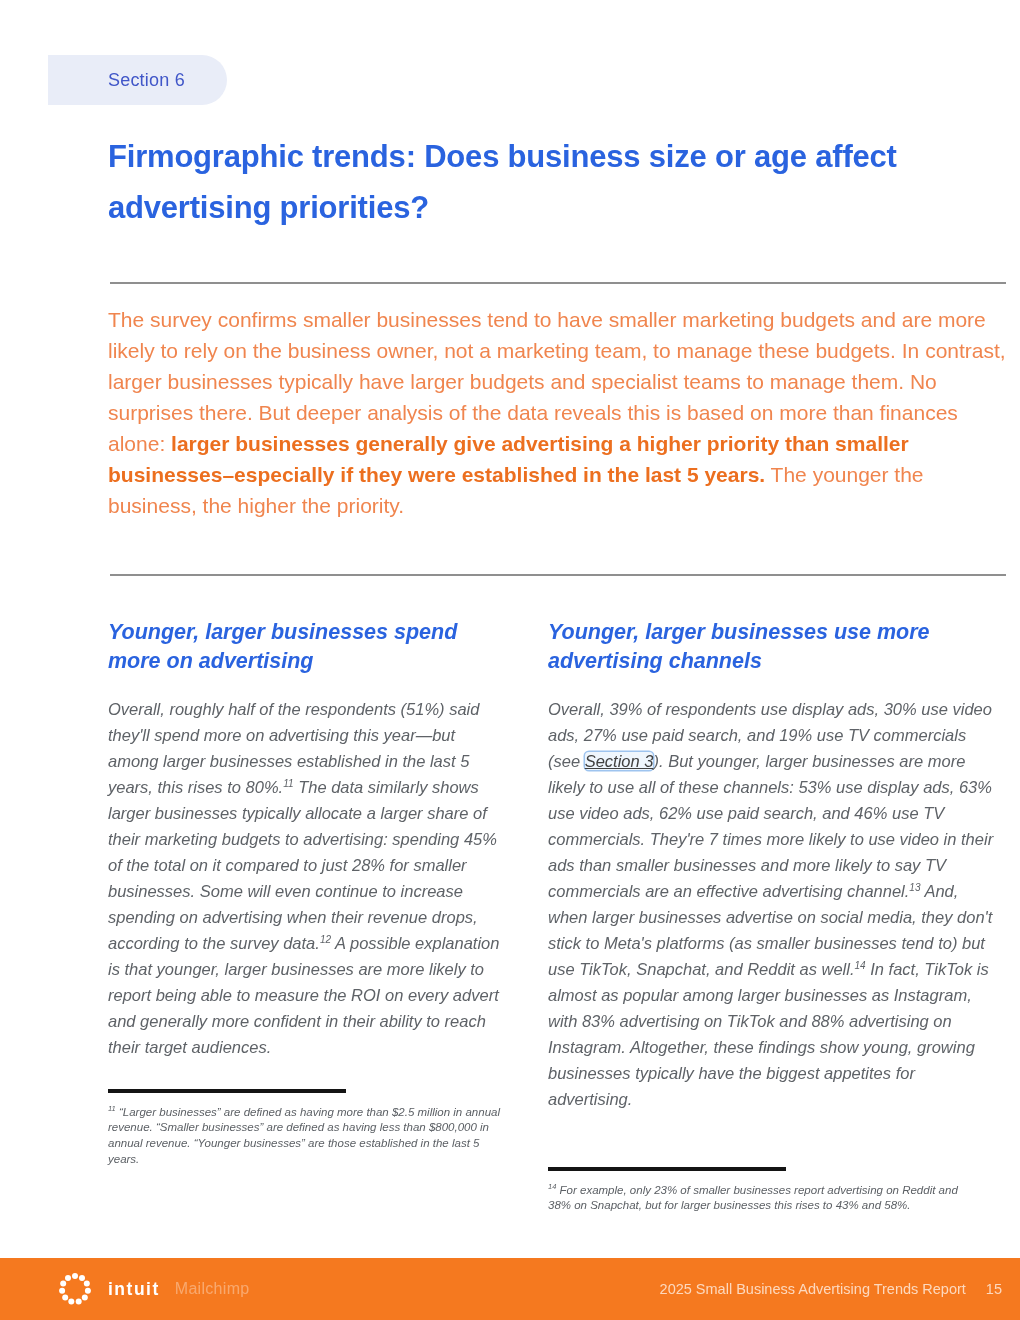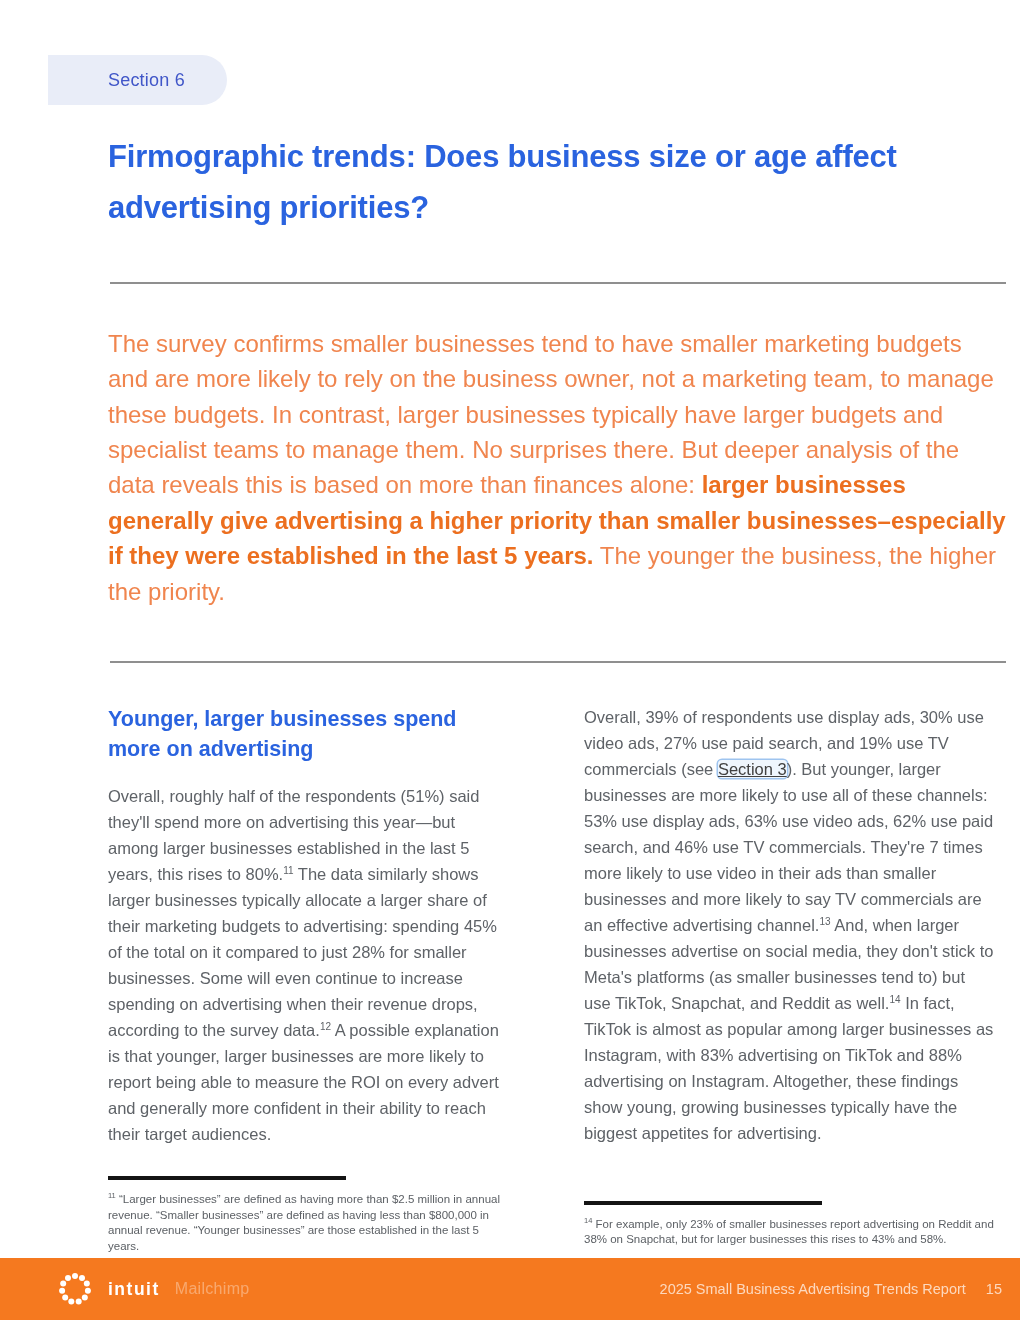--- a/index.html
+++ b/index.html
@@ -40,36 +40,37 @@
   .rule{
     border:none;
     border-top:2px solid #8f8f8f;
     margin:0 62px;
   }
   .rule-top{margin-top:48px;}
   .rule-mid{margin-top:52px;}
 
   
   .intro{
-    margin:42px 60px 0 60px;
-    font-size:24px;
+    margin:21px 60px 0 60px;
+    font-size:21px;
     line-height:1.475;
     color:#f0854e;
     max-width:900px;
   }
   .intro .bold{
     color:#ec6f1f;
     font-weight:700;
   }
 
   
   .columns{
     display:flex;
     margin:42px 74px 0 60px;
-    gap:84px;
+    gap:48px;
+    font-style:italic;
   }
   .col-left{width:392px;flex:none;}
   .col-right{flex:1;min-width:0;}
 
   h2.colhead{
     margin:0 0 20px 0;
     font-size:21.5px;
     font-weight:700;
     color:#2a63df;
     line-height:1.38;
@@ -177,20 +178,21 @@
       <h2 class="colhead">Younger, larger businesses spend more on advertising</h2>
       <p class="colbody"><span>Overall, roughly half of the respondents (51%) said they'll spend more on advertising this year—but among larger businesses established in the last 5 years, this rises to 80%.</span><span class="sup">11</span><span> The data similarly shows larger businesses typically allocate a larger share of their marketing budgets to advertising: spending 45% of the total on it compared to just 28% for smaller businesses. Some will even continue to increase spending on advertising when their revenue drops, according to the survey data.</span><span class="sup">12</span><span> A possible explanation is that younger, larger businesses are more likely to report being able to measure the ROI on every advert and generally more confident in their ability to reach their target audiences.</span></p>
 
       <div class="fnblock-left">
         <hr class="fnrule">
         <p class="footnote"><span class="sup">11</span><span> “Larger businesses” are defined as having more than $2.5 million in annual revenue. “Smaller businesses” are defined as having less than $800,000 in annual revenue. “Younger businesses” are those established in the last 5 years.</span></p>
       </div>
     </div>
 
     <div class="col-right">
+      <h2 class="colhead">Younger, larger businesses use more advertising channels</h2>
       <p class="colbody"><span>Overall, 39% of respondents use display ads, 30% use video ads, 27% use paid search, and 19% use TV commercials (see </span><a class="seclink">Section 3</a><span>). But younger, larger businesses are more likely to use all of these channels: 53% use display ads, 63% use video ads, 62% use paid search, and 46% use TV commercials. They're 7 times more likely to use video in their ads than smaller businesses and more likely to say TV commercials are an effective advertising channel.</span><span class="sup">13</span><span> And, when larger businesses advertise on social media, they don't stick to Meta's platforms (as smaller businesses tend to) but use TikTok, Snapchat, and Reddit as well.</span><span class="sup">14</span><span> In fact, TikTok is almost as popular among larger businesses as Instagram, with 83% advertising on TikTok and 88% advertising on Instagram. Altogether, these findings show young, growing businesses typically have the biggest appetites for advertising.</span></p>
 
       <div class="fnblock-right">
         <hr class="fnrule">
         <p class="footnote"><span class="sup">14</span><span>  For example, only 23% of smaller businesses report advertising on Reddit and 38% on Snapchat, but for larger businesses this rises to 43% and 58%.</span></p>
       </div>
     </div>
 
   </div>
 

